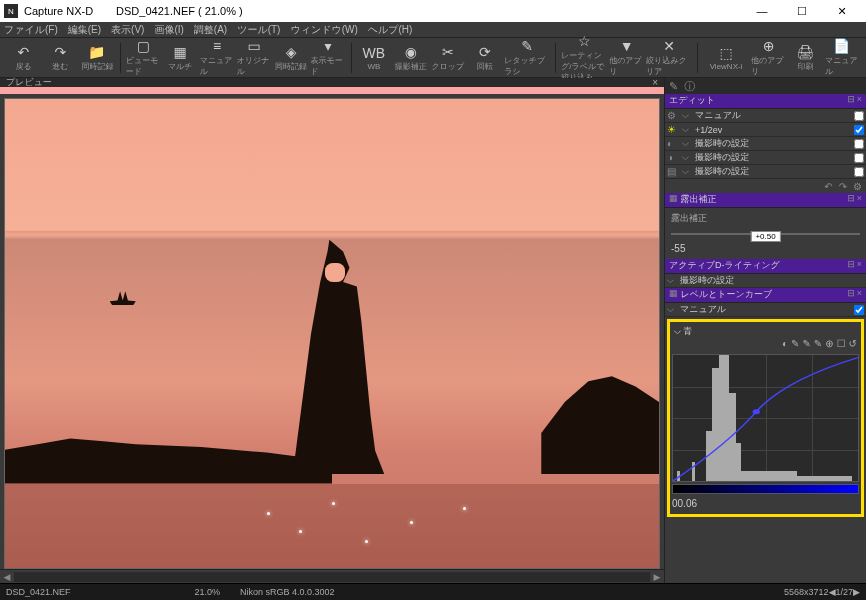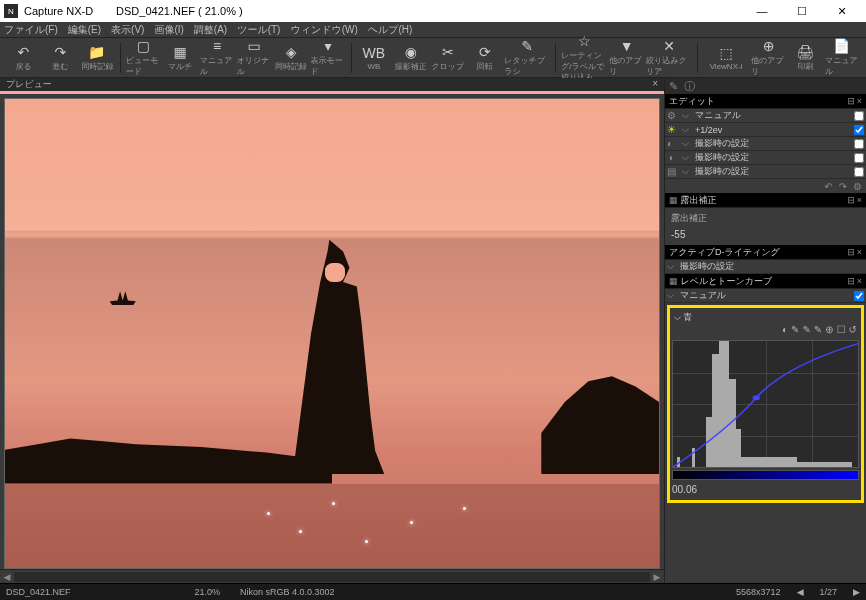--- a/index.html
+++ b/index.html
@@ -10,38 +10,38 @@
 .titlebar .wincontrols div{width:40px;height:20px;display:flex;align-items:center;justify-content:center;font-size:11px}
 .menubar{height:16px;background:#3a3a3a;border-bottom:1px solid #222;display:flex;align-items:flex-end;padding:0 4px;font-size:10px;color:#bbb;gap:10px}
 .menubar span{white-space:nowrap}
 .toolbar{height:40px;background:#3a3a3a;border-bottom:1px solid #222;display:flex;align-items:center;padding:0 6px;gap:2px}
 .tbtn{display:flex;flex-direction:column;align-items:center;justify-content:center;width:38px;height:36px;color:#999;font-size:8px}
 .tbtn.wide{width:50px}
 .tbtn .ic{width:18px;height:16px;display:flex;align-items:center;justify-content:center;font-size:14px;color:#ccc;margin-bottom:1px}
 .tsep{width:1px;height:30px;background:#222;margin:0 3px}
 .main{display:flex;height:505px}
 .left{width:664px;display:flex;flex-direction:column}
-.preview-tab{height:16px;background:#2a2a2a;border-bottom:3px solid #fca5a5;display:flex;padding:0 6px;font-size:9px;color:#aaa}
+.preview-tab{height:16px;background:#2a2a2a;border-bottom:7px solid #fca5a5;display:flex;align-items:center;padding:0 6px;font-size:9px;color:#aaa}
 .preview-tab .x{margin-left:auto;font-size:10px}
 .canvas{flex:1;background:#3a3a3a;position:relative;overflow:hidden;padding:4px 4px 0 4px}
 .img{width:100%;height:100%;background:linear-gradient(to bottom,#f4a890 0%,#f5b098 28%,#e89880 28.2%,#f0a890 29%,#cc8876 30%,#e49882 60%,#d48070 75%,#c87868 90%,#c07060 100%);position:relative;overflow:hidden;border:1px solid #666}
 .sil{position:absolute;background:#1a0e08}
 .rock-main{left:44%;top:30%;width:14%;height:50%;clip-path:polygon(40% 0%,55% 5%,62% 12%,55% 18%,70% 20%,75% 35%,80% 55%,85% 75%,90% 90%,100% 100%,0% 100%,5% 85%,10% 70%,15% 55%,20% 40%,30% 18%,38% 5%)}
 .hole{position:absolute;left:49%;top:35%;width:3%;height:4%;background:#f4a890;border-radius:40%}
 .rocks-l{left:0;top:70%;width:50%;height:12%;clip-path:polygon(0% 40%,10% 30%,20% 20%,30% 25%,40% 30%,60% 35%,80% 45%,100% 60%,100% 100%,0% 100%)}
 .rocks-r{right:0;top:58%;width:18%;height:22%;clip-path:polygon(0% 60%,20% 30%,40% 10%,60% 5%,80% 15%,100% 30%,100% 100%,0% 100%)}
 .boat{left:16%;top:41%;width:4%;height:3%;clip-path:polygon(0% 70%,30% 65%,40% 0%,50% 65%,60% 0%,70% 65%,100% 70%,90% 100%,10% 100%)}
 .water-dark{position:absolute;left:0;top:82%;width:100%;height:18%;background:rgba(120,50,40,0.3)}
 .sparkle{position:absolute;width:3px;height:3px;background:#fff;border-radius:50%;box-shadow:0 0 4px #fff}
 .hscroll{height:14px;background:#3a3a3a;border-top:1px solid #222;display:flex;align-items:center}
 .hscroll .arr{width:14px;height:12px;display:flex;align-items:center;justify-content:center;font-size:9px;color:#888}
 .hscroll .track{flex:1;height:10px;background:#2a2a2a}
 .right{width:202px;background:#3a3a3a;border-left:1px solid #222;display:flex;flex-direction:column;overflow:hidden}
 .rtabs{height:16px;background:#2a2a2a;display:flex;align-items:center;padding:0 4px;gap:6px;font-size:11px;color:#888}
-.panel-hdr{height:15px;background:#000000;border-bottom:1px solid #222;display:flex;align-items:center;padding:0 4px;font-size:9px;color:#ccc}
+.panel-hdr{height:15px;background:#4c1d95;border-bottom:1px solid #222;display:flex;align-items:flex-start;padding:0 4px;font-size:9px;color:#ccc}
 .panel-hdr .picons{margin-left:auto;display:flex;gap:2px;font-size:9px;color:#888}
 .row{height:14px;display:flex;align-items:center;padding:0 2px;border-bottom:1px solid #2a2a2a;font-size:9px;gap:3px}
 .row .gear{width:12px;font-size:10px;color:#888}
 .row .gear.y{color:#dd0}
 .row .chev{width:10px;color:#888}
 .row .val{flex:1;color:#ccc}
 .row input[type=checkbox]{width:10px;height:10px}
 .slider-box{padding:4px 6px}
 .slider-box .lbl{font-size:9px;color:#aaa;margin-bottom:2px}
 .slider{height:14px;position:relative;display:flex;align-items:center}
@@ -52,21 +52,21 @@
 .curve-tools{height:14px;display:flex;justify-content:flex-end;gap:3px;padding:0 2px;font-size:10px;color:#aaa}
 .histbox{height:128px;background:#2a2a2a;border:1px solid #555;position:relative;margin:2px 0}
 .grid-v{position:absolute;top:0;bottom:0;width:1px;background:#444}
 .grid-h{position:absolute;left:0;right:0;height:1px;background:#444}
 .hist{position:absolute;bottom:0;left:0;right:0;height:100%}
 .hist-bar{position:absolute;bottom:0;background:#aaa}
 .curve{position:absolute;top:0;left:0;width:100%;height:100%}
 .hist-slider{height:10px;background:linear-gradient(to right,#000,#00f);border:1px solid #555}
 .statusbar{height:17px;background:#1a1a1a;border-top:1px solid #000;display:flex;align-items:center;padding:0 6px;font-size:9px;color:#aaa;position:absolute;bottom:0;left:0;right:0}
 .statusbar .s-item{margin-right:20px}
-.statusbar .s-right{margin-left:auto;display:flex;gap:16px;align-items:center}
+.statusbar .s-right{margin-left:auto;display:flex;align-items:center}
 </style>
 </head>
 <body>
 
 <div class="titlebar">
   <div class="logo">N</div>
   <span>Capture NX-D</span>
   <span style="margin:0 6px">　</span>
   <span>DSD_0421.NEF ( 21.0% )</span>
   <div class="wincontrols">
@@ -260,20 +260,25 @@
     <div class="panel-hdr">
       <span style="color:#888;margin-right:3px">▦</span>
       <span>露出補正</span>
       <div class="picons">
           <span>⊟</span>
           <span>×</span>
         </div>
     </div>
     <div class="slider-box">
       <div class="lbl">露出補正</div>
+      <div class="slider">
+        <div class="track">
+            <div class="valbox">+0.50</div>
+          </div>
+      </div>
       <div class="slider ends">
           <span>-5</span>
           <span>5</span>
         </div>
     </div>
 
     <div class="panel-hdr">
       <span>アクティブD-ライティング</span>
       <div class="picons">
           <span>⊟</span>

